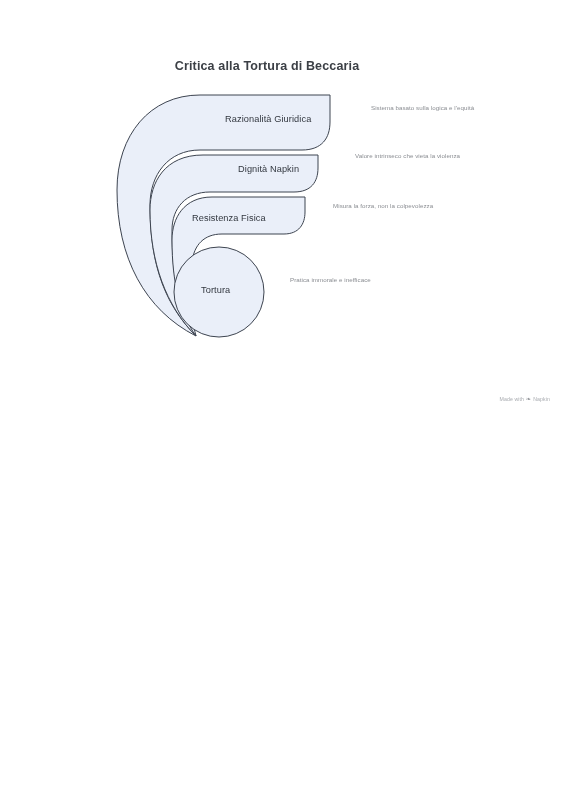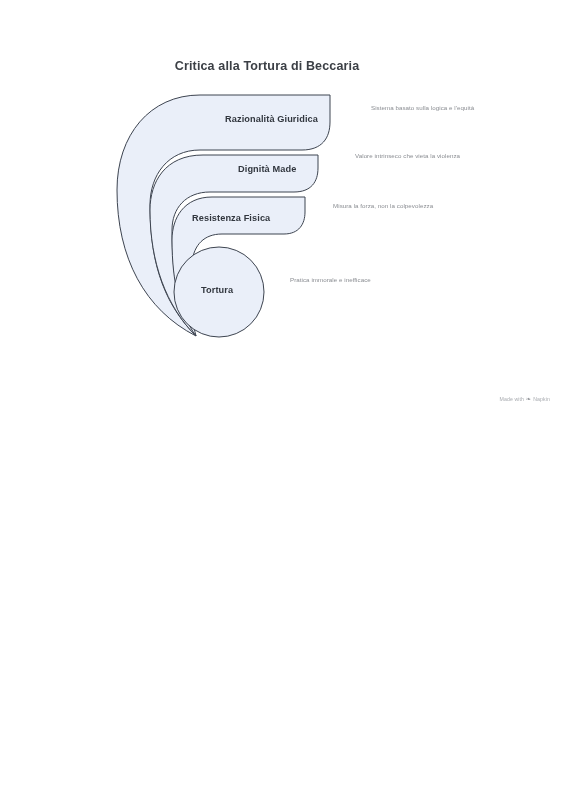--- a/index.html
+++ b/index.html
@@ -45,21 +45,21 @@
     height: 420px;
   }
   .diagram svg {
     display: block;
   }
 
   
   .band-label {
     position: absolute;
     font-size: 9.2px;
-    font-weight: bold;
+    font-weight: normal;
     color: #32373f;
     white-space: nowrap;
     letter-spacing: 0.1px;
   }
   .band-label.l0 { left: 225px; top: 114px; }
   .band-label.l1 { left: 238px; top: 164px; }
   .band-label.l2 { left: 192px; top: 213px; }
   .band-label.l3 { left: 201px; top: 285px; }
 
   
@@ -132,21 +132,21 @@
                C 194 245 204 234 222 234
                L 284 234
                C 299 234 305 224 305 212
                Z" fill="#eaeff9" stroke="#3d4450" stroke-width="1" stroke-linejoin="round"></path>
 
       <circle cx="219" cy="292" r="45" fill="#eaeff9" stroke="#3d4450" stroke-width="1"></circle>
     </svg>
   </div>
 
   <div class="band-label l0">Razionalità Giuridica</div>
-  <div class="band-label l1">Dignità Made</div>
+  <div class="band-label l1">Dignità Napkin</div>
   <div class="band-label l2">Resistenza Fisica</div>
   <div class="band-label l3">Tortura</div>
 
   <div class="annotation a0">Sistema basato sulla logica e l'equità</div>
   <div class="annotation a1">Valore intrinseco che vieta la violenza</div>
   <div class="annotation a2">Misura la forza, non la colpevolezza</div>
   <div class="annotation a3">Pratica immorale e inefficace</div>
 
   <div class="watermark">
     <span>Made with</span>

